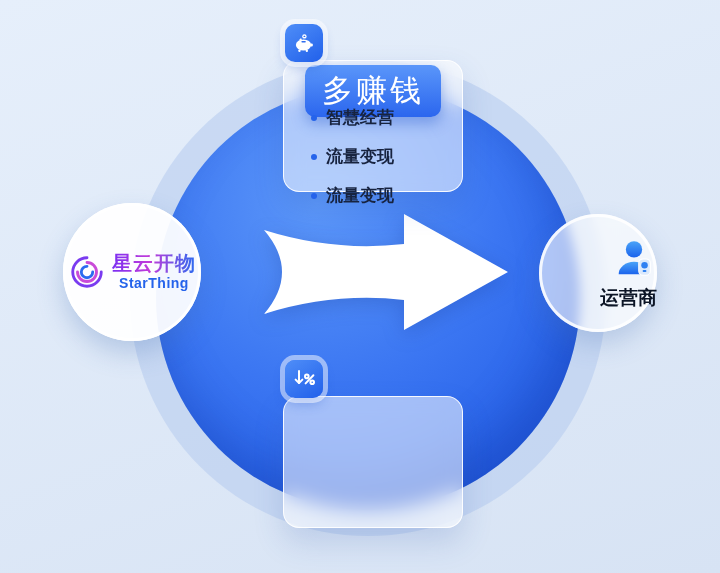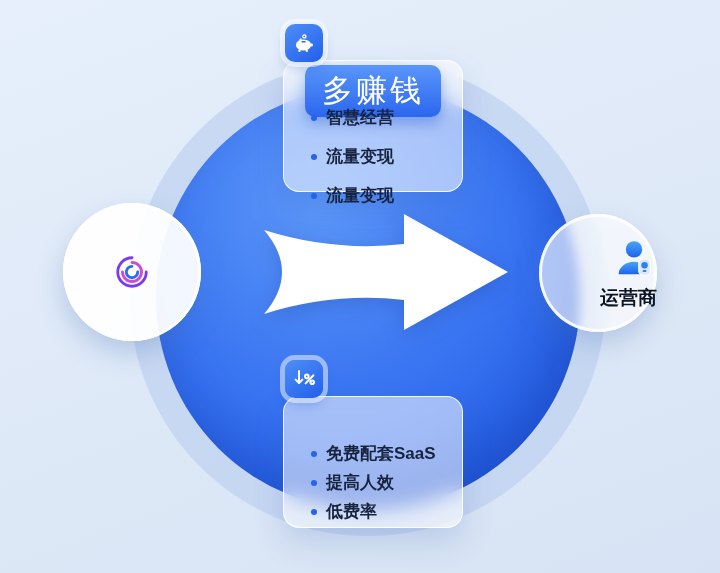--- a/index.html
+++ b/index.html
@@ -122,20 +122,24 @@
 
 <div class="node node-brand">
   <div class="brand-row">
     <svg width="38" height="38" viewBox="0 0 40 40" aria-hidden="true">
       <g fill="none" stroke-linecap="round" stroke-width="3">
         <path stroke="#7a3bf0" d="M20,5 A15,15 0 1 0 35,20"></path>
         <path stroke="#c94bd8" d="M20,10 A10,10 0 1 1 10,20"></path>
         <path stroke="#2b6bf0" d="M20,14 A6,6 0 1 0 26,20"></path>
       </g>
     </svg>
+    <div class="brand-texts">
+      <span class="brand-cn">星云开物</span>
+      <span class="brand-en">StarThing</span>
+    </div>
   </div>
 </div>
 
 <div class="node node-operator">
   <svg width="46" height="46" viewBox="0 0 48 48" aria-hidden="true">
     <defs>
       <linearGradient id="pg" x1="0" y1="0" x2="0" y2="1">
         <stop offset="0" stop-color="#4aa3f8"></stop>
           <stop offset="1" stop-color="#1b63ec"></stop>
       </linearGradient>
@@ -188,27 +192,13 @@
     <svg width="24" height="24" viewBox="0 0 24 24" aria-hidden="true">
       <g fill="none" stroke="#ffffff" stroke-width="2" stroke-linecap="round" stroke-linejoin="round">
         <path d="M7,4 V16"></path>
         <path d="M3.6,12.6 L7,16 L10.4,12.6"></path>
         <path d="M13.6,16.4 L21.4,8.2"></path>
         <circle cx="14.8" cy="9.4" r="1.8"></circle>
         <circle cx="20.2" cy="15.2" r="1.8"></circle>
       </g>
     </svg>
   </div>
-  <ul class="card-list">
-    <li>
-      <span class="bullet"></span>
-      <span>免费配套SaaS</span>
-    </li>
-    <li>
-      <span class="bullet"></span>
-      <span>提高人效</span>
-    </li>
-    <li>
-      <span class="bullet"></span>
-      <span>低费率</span>
-    </li>
-  </ul>
 </div>
 
 </body></html>

